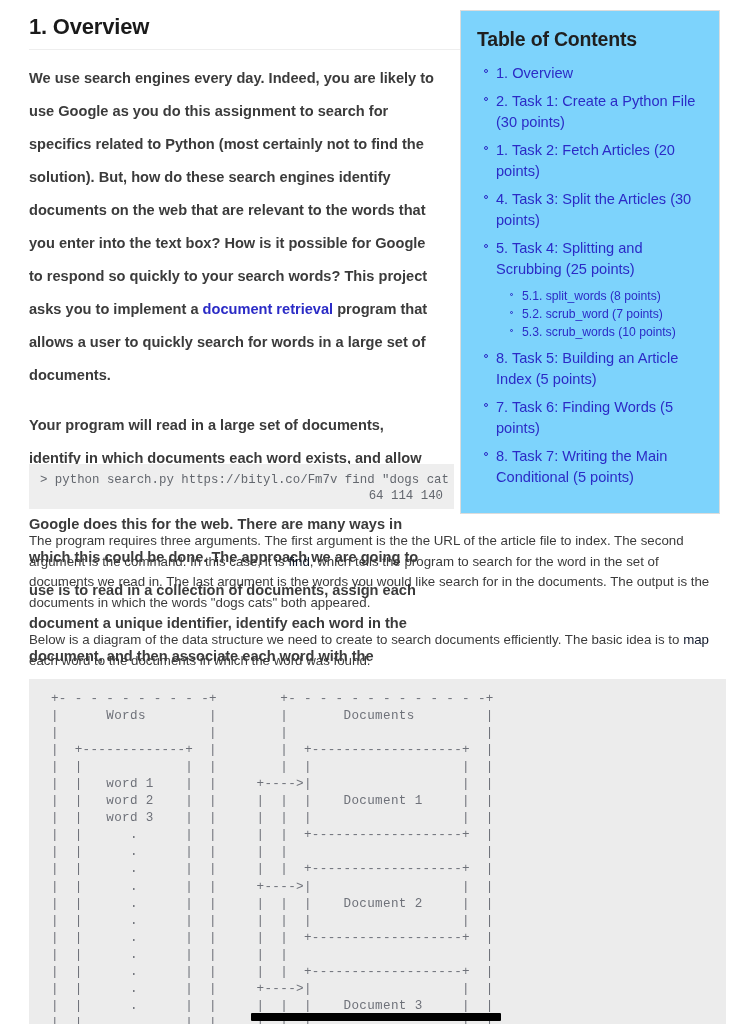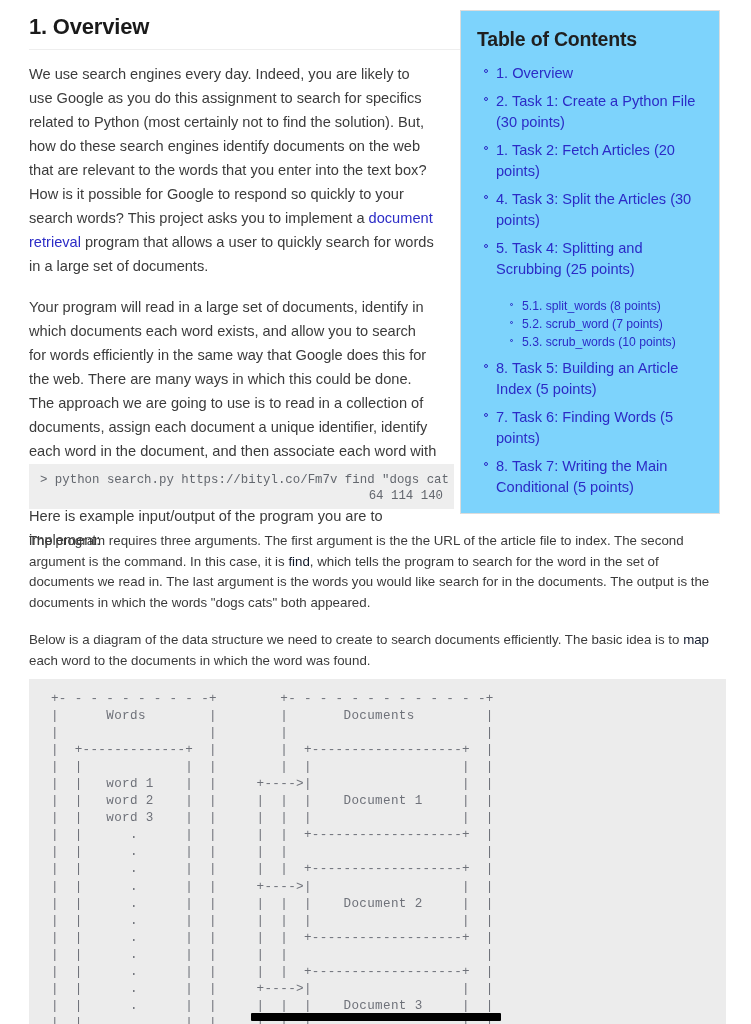--- a/index.html
+++ b/index.html
@@ -36,22 +36,23 @@
   
   .narrow-col {
     position: absolute;
     left: 29px;
     top: 62px;
     width: 424px;
   }
   .narrow-col p {
     margin: 0 16px 17px 0;
     font-size: 14.6px;
-    line-height: 24px;
+    line-height: 33px;
     color: #3b3b3b;
+    font-weight: bold;
   }
   .narrow-col p:last-child { margin-bottom: 0; }
 
   a.inline-link {
     color: #2b2bc6;
     text-decoration: none;
   }
 
   
   .code-block {
@@ -108,21 +109,21 @@
     margin: 0 0 12px 2px;
     letter-spacing: -0.2px;
   }
   .toc ul {
     list-style: none;
     margin: 0;
     padding: 0 0 0 21px;
   }
   .toc ul.lvl2 {
     padding-left: 26px;
-    margin-top: 18px;
+    margin-top: 8px;
   }
   .toc li {
     position: relative;
     margin-bottom: 7px;
   }
   .toc ul.lvl2 li { margin-bottom: 1px; }
   .toc li .bullet {
     position: absolute;
     left: -12px;
     top: 6px;

